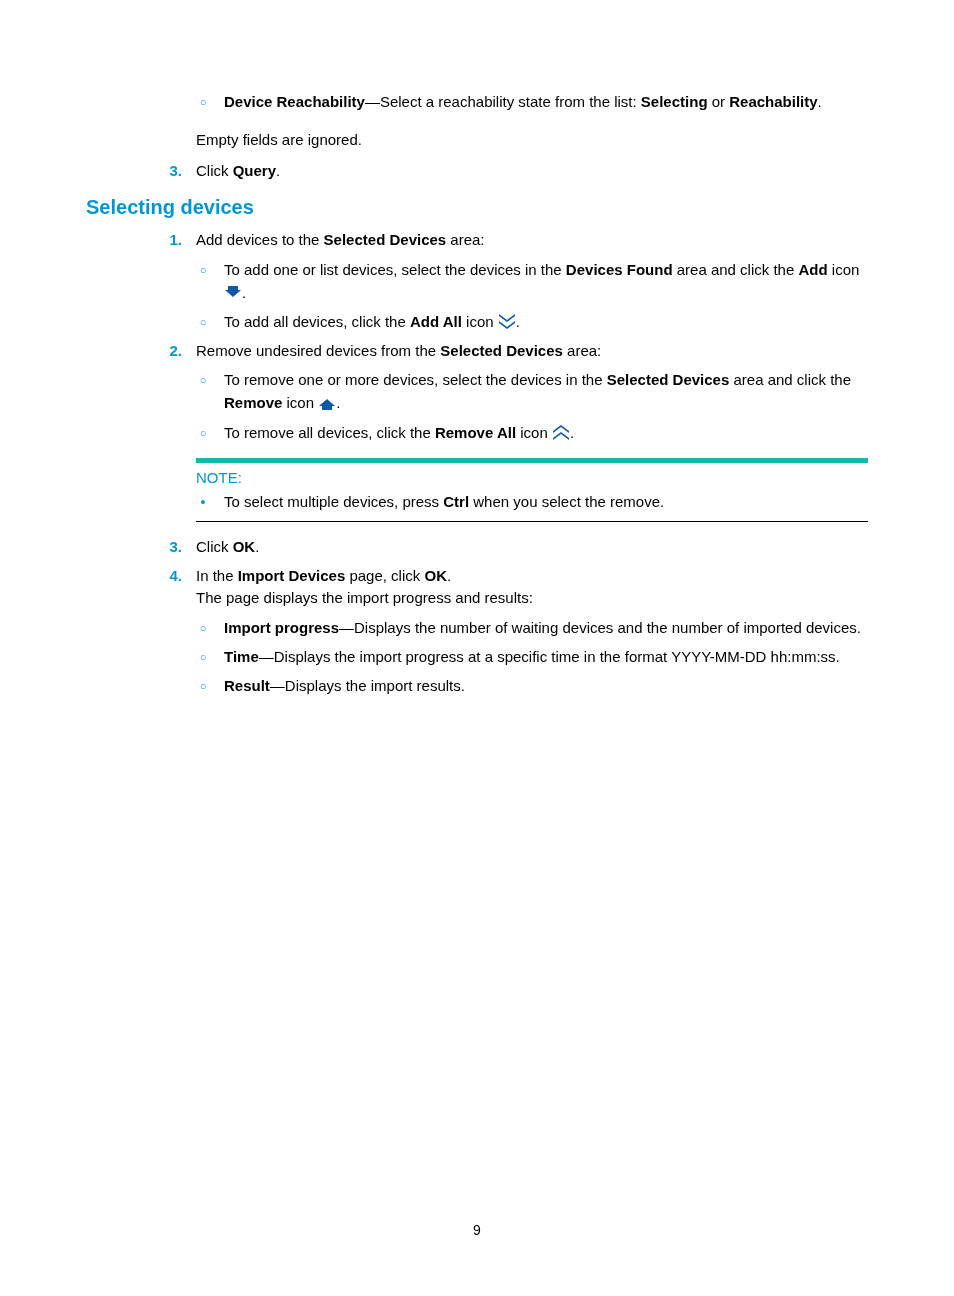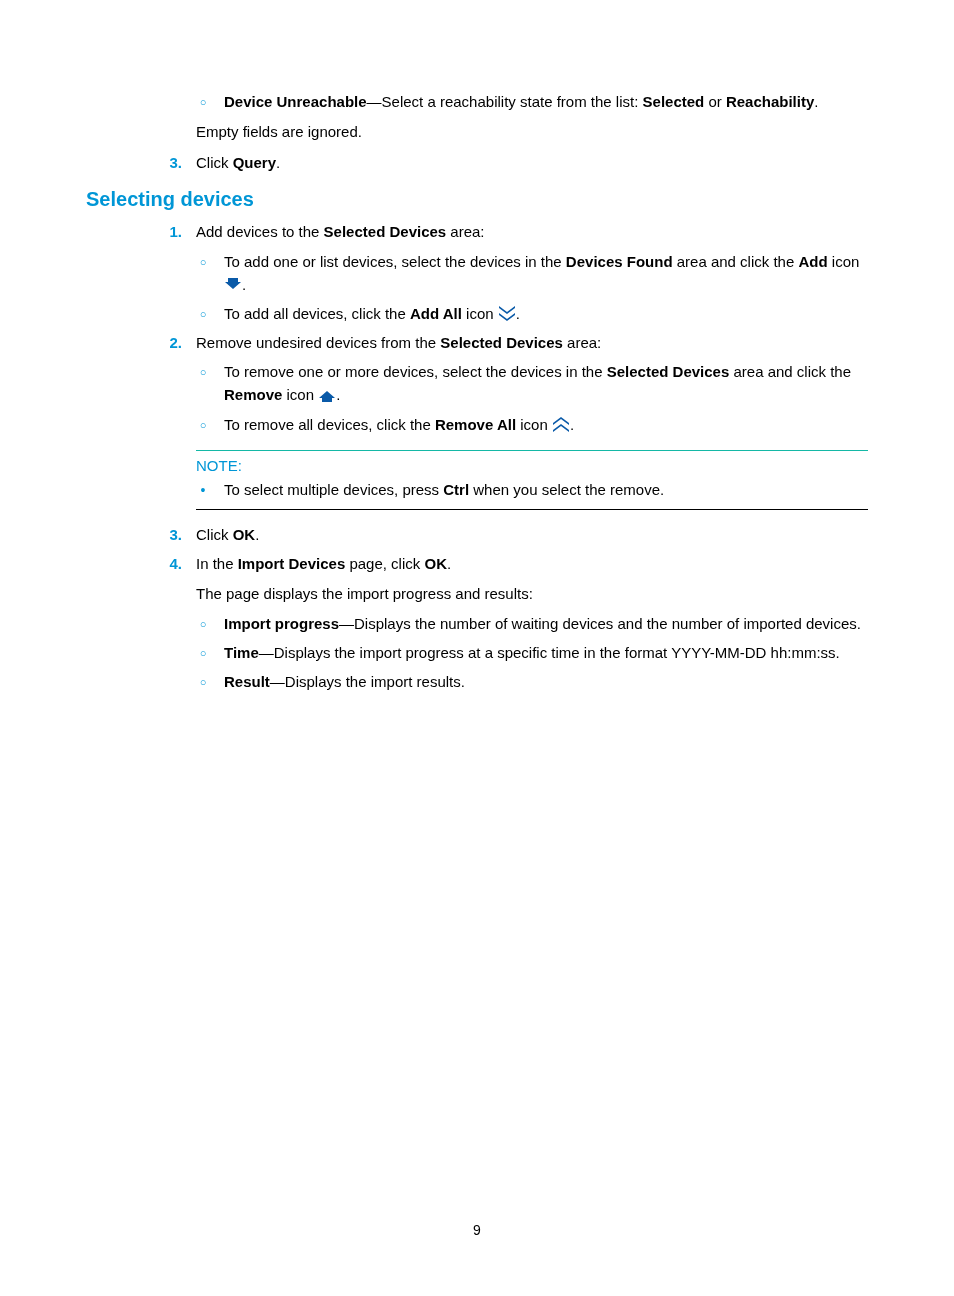--- a/index.html
+++ b/index.html
@@ -69,21 +69,21 @@
     font-weight: bold;
     margin: 14px 0 10px 0;
   }
   .inline-icon {
     display: inline-block;
     vertical-align: -4px;
     width: 18px;
     height: 18px;
   }
   .note-box {
-    border-top: 1px solid #14b8a6;
+    border-top: 5px solid #14b8a6;
     border-bottom: 1px solid #000;
     margin: 14px 0 14px 110px;
     padding: 6px 0 8px 0;
   }
   .note-title {
     color: #0096d6;
     font-family: "Trebuchet MS", Arial, sans-serif;
     font-size: 15px;
     margin-bottom: 4px;
   }
@@ -99,25 +99,25 @@
 </style>
 </head>
 <body>
 
 <div class="page">
 
   <div class="sub-list">
     <div class="sub-row">
       <div class="sub-mark">○</div>
       <div class="sub-body">
-        <b>Device Unreachable</b><span>—Select a reachability state from the list: </span><b>Selected</b><span> or </span><b>Reachability</b><span>.</span>
-      </div>
-    </div>
-  </div>
-  <div style="margin-left:110px; margin-top:8px; margin-bottom:8px; line-height:1.5">Empty fields are ignored.</div>
+        <b>Device Reachability</b><span>—Select a reachability state from the list: </span><b>Selecting</b><span> or </span><b>Reachability</b><span>.</span>
+      </div>
+    </div>
+  </div>
+  <div style="margin-left:110px; margin-top:16px; margin-bottom:8px; line-height:1.5">Empty fields are ignored.</div>
 
   <div class="num-list">
     <div class="ol-row">
       <div class="ol-num">3.</div>
       <div class="ol-body">
         <span>Click </span><b>Query</b><span>.</span>
       </div>
     </div>
   </div>
 
@@ -196,21 +196,21 @@
         <span>Click </span><b>OK</b><span>.</span>
       </div>
     </div>
   </div>
 
   <div class="num-list">
     <div class="ol-row">
       <div class="ol-num">4.</div>
       <div class="ol-body">
         <span>In the </span><b>Import Devices</b><span> page, click </span><b>OK</b><span>.</span>
-        <div style="margin-top:8px">The page displays the import progress and results:</div>
+        <div style="">The page displays the import progress and results:</div>
       </div>
     </div>
   </div>
   <div class="sub-list">
     <div class="sub-row">
       <div class="sub-mark">○</div>
       <div class="sub-body">
         <b>Import progress</b><span>—Displays the number of waiting devices and the number of imported devices.</span>
       </div>
     </div>

